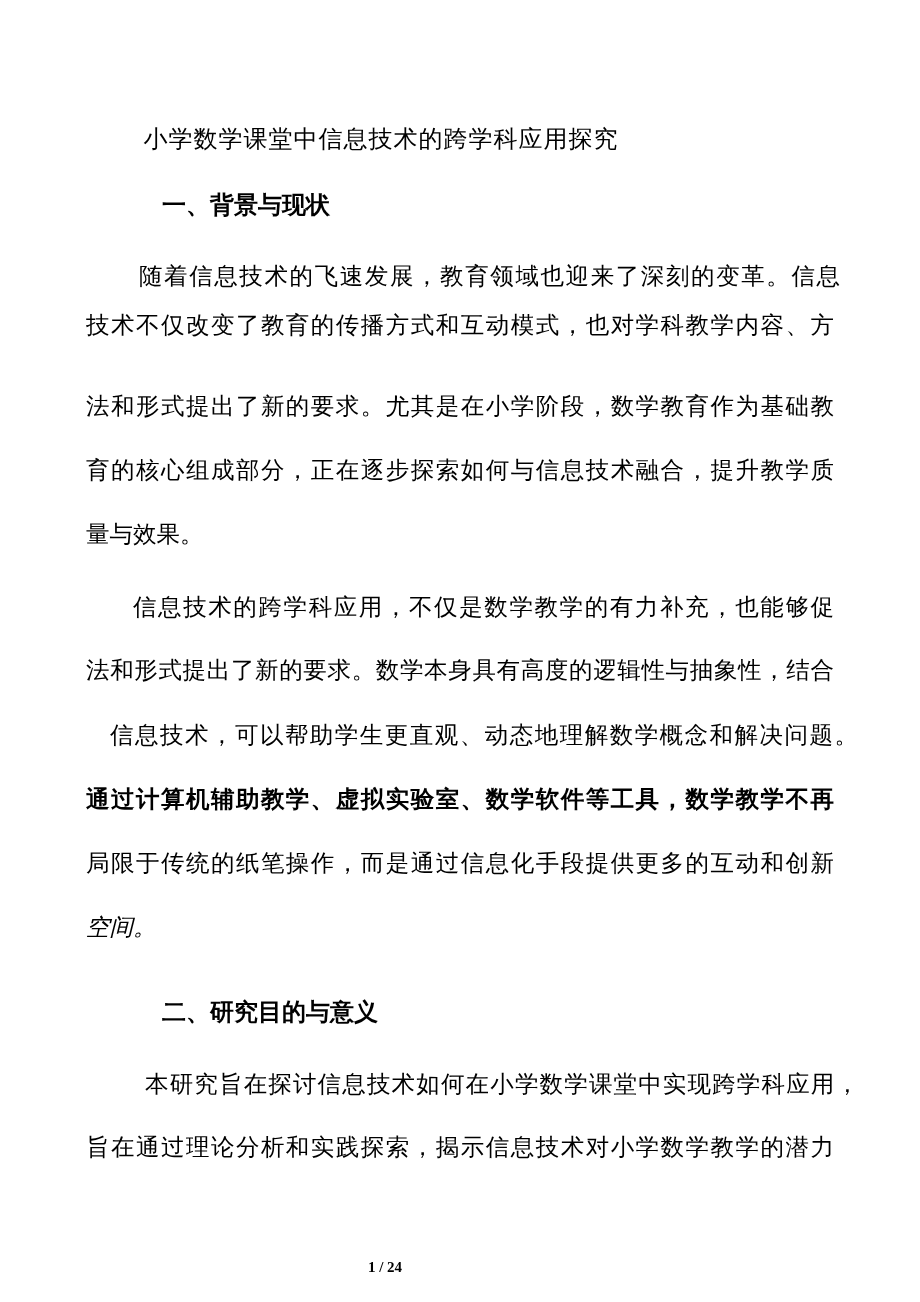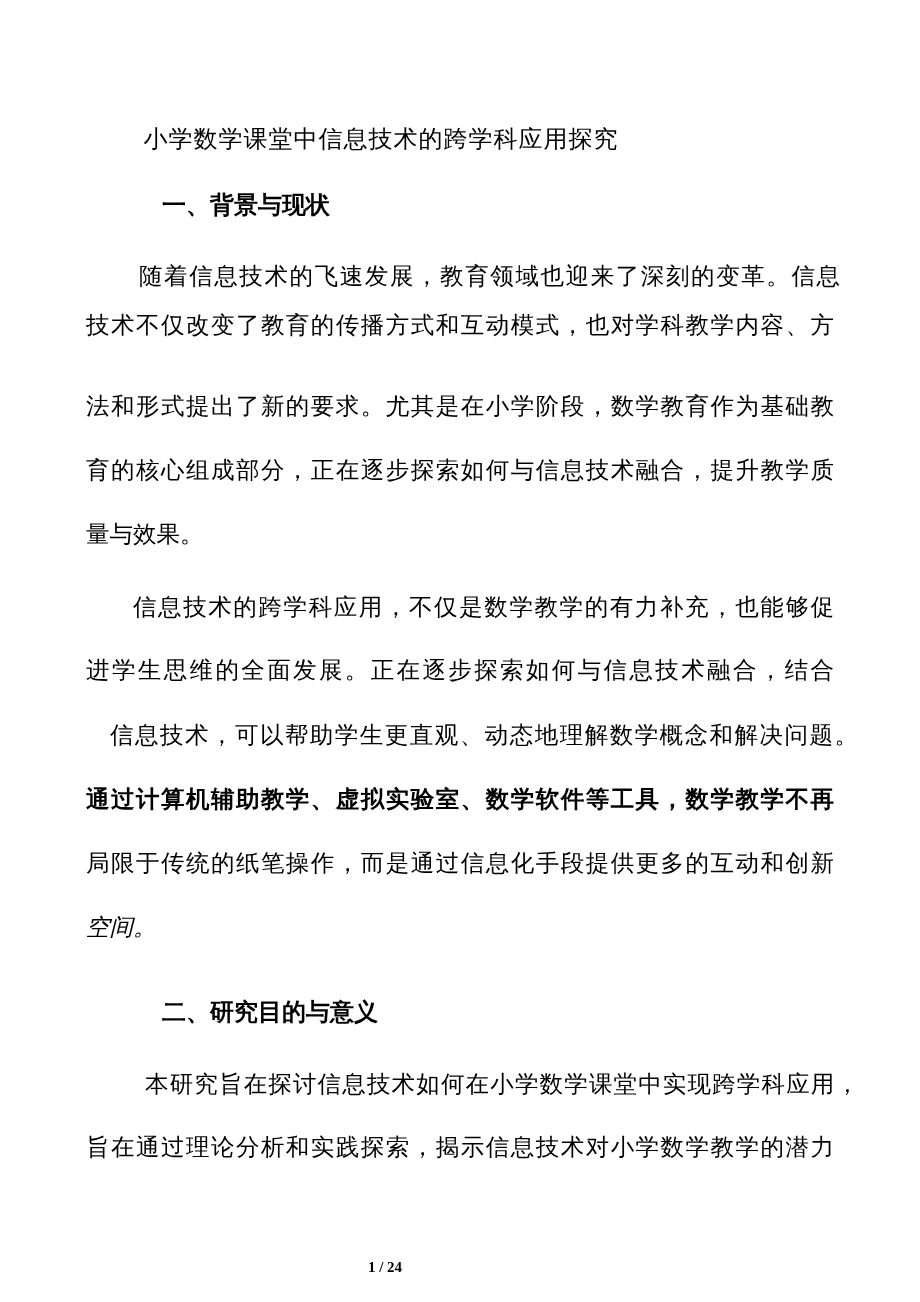--- a/index.html
+++ b/index.html
@@ -31,21 +31,21 @@
   <div>
     <div class="line indent" style="top:259px;margin-left:6px;">随着信息技术的飞速发展，教育领域也迎来了深刻的变革。信息</div>
     <div class="line" style="top:308px;">技术不仅改变了教育的传播方式和互动模式，也对学科教学内容、方</div>
     <div class="line" style="top:389px;">法和形式提出了新的要求。尤其是在小学阶段，数学教育作为基础教</div>
     <div class="line" style="top:453px;">育的核心组成部分，正在逐步探索如何与信息技术融合，提升教学质</div>
     <div class="line last" style="top:517px;">量与效果。</div>
   </div>
 
   <div>
     <div class="line indent" style="top:590px;">信息技术的跨学科应用，不仅是数学教学的有力补充，也能够促</div>
-    <div class="line" style="top:653px;">进学生思维的全面发展。正在逐步探索如何与信息技术融合，结合</div>
+    <div class="line" style="top:653px;">法和形式提出了新的要求。数学本身具有高度的逻辑性与抽象性，结合</div>
     <div class="line" style="top:718px;margin-left:24px;">信息技术，可以帮助学生更直观、动态地理解数学概念和解决问题。</div>
     <div class="line" style="top:782px;font-weight:bold;">通过计算机辅助教学、虚拟实验室、数学软件等工具，数学教学不再</div>
     <div class="line" style="top:846px;">局限于传统的纸笔操作，而是通过信息化手段提供更多的互动和创新</div>
     <div class="line last" style="top:910px;font-style:italic;">空间。</div>
   </div>
 
   <div class="heading" style="top:996px;">二、研究目的与意义</div>
 
   <div>
     <div class="line indent wide" style="top:1067px; width:714px;margin-left:12px;">本研究旨在探讨信息技术如何在小学数学课堂中实现跨学科应用，</div>

